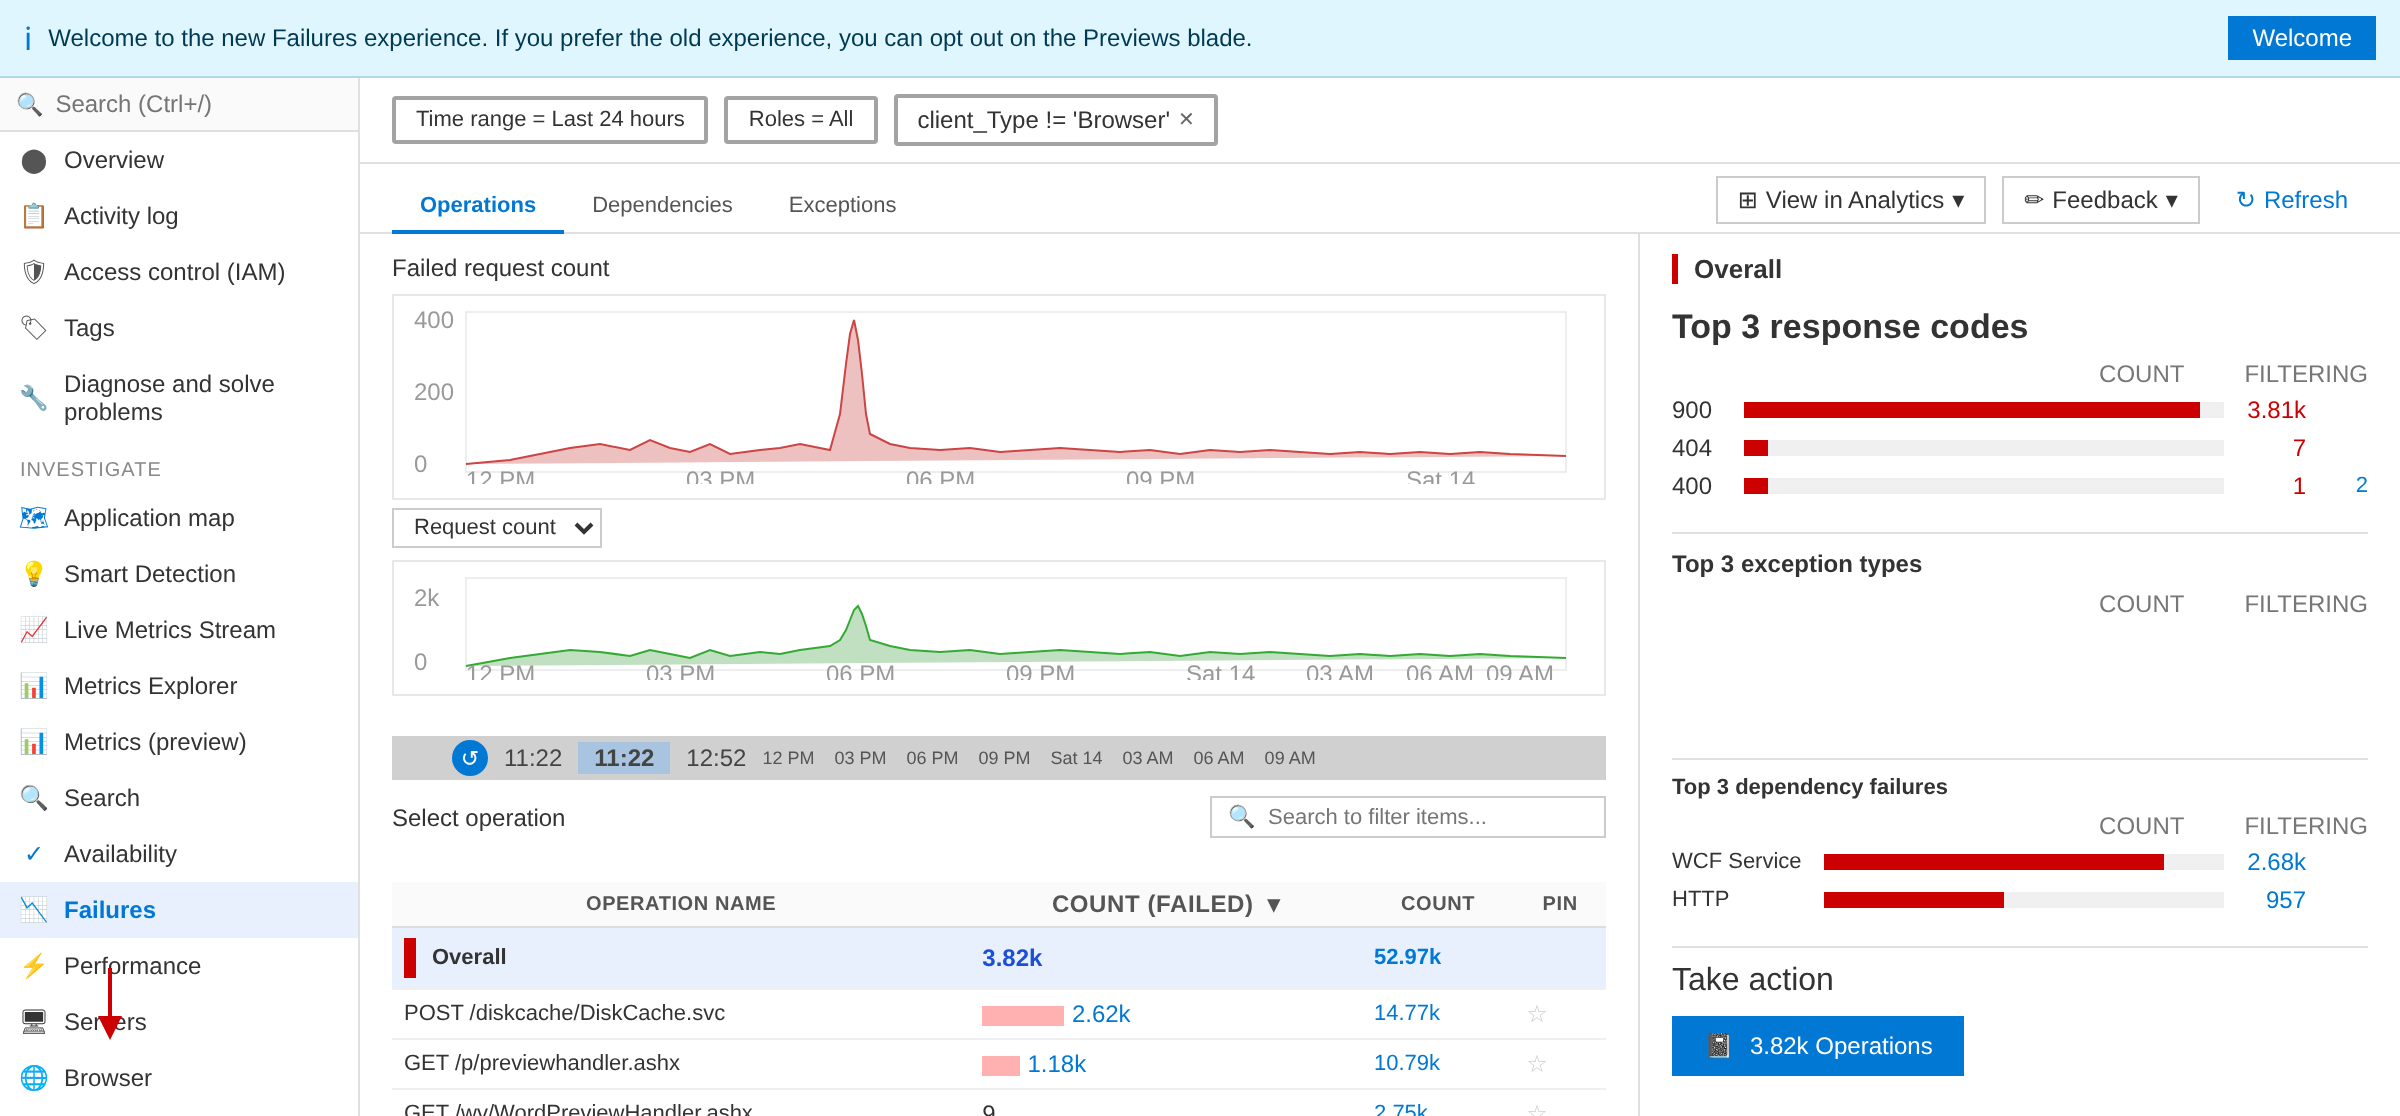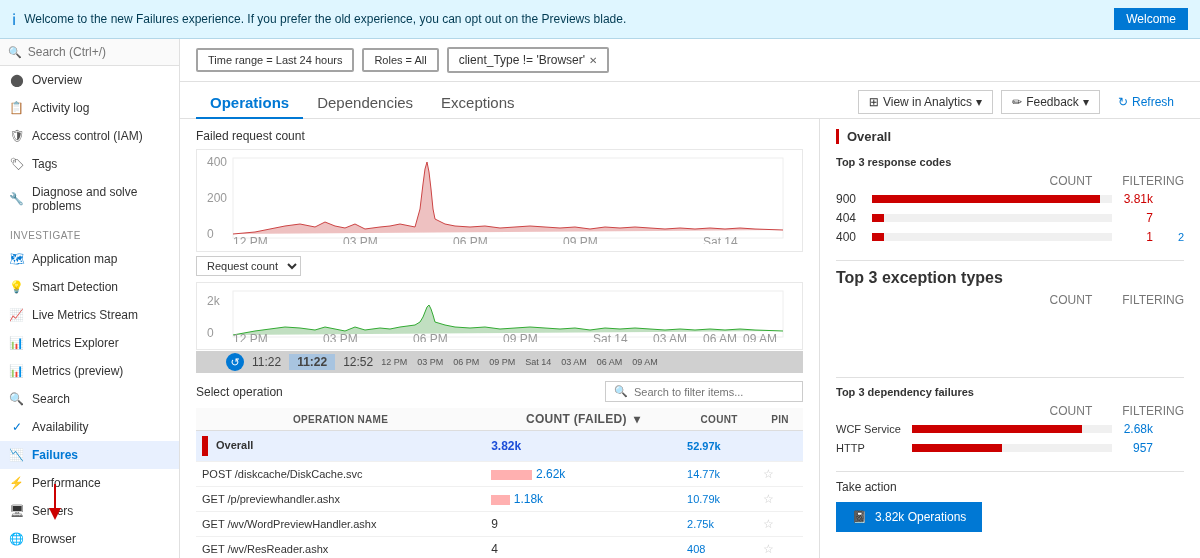--- a/index.html
+++ b/index.html
@@ -108,21 +108,21 @@
       align-items: flex-end;
       justify-content: space-between;
       border-bottom: 1px solid #e0e0e0;
       flex-shrink: 0;
       background: #fff;
     }
     .tabs { display: flex; gap: 0; }
     .tab {
       padding: 6px 14px;
       cursor: pointer;
-      font-size: 15px;
+      font-size: 11px;
       color: #555;
       border-bottom: 2px solid transparent;
       margin-bottom: -1px;
     }
     .tab.active { color: #0078d4; border-bottom: 2px solid #0078d4; font-weight: 600; }
     .toolbar-right { display: flex; gap: 8px; align-items: center; padding-bottom: 4px; }
     .toolbar-btn {
       display: flex; align-items: center; gap: 4px;
       border: 1px solid #ccc; background: #fff;
       padding: 4px 10px; font-size: 12px; cursor: pointer; color: #333;
@@ -139,21 +139,21 @@
 
     
     .section-title { font-size: 12px; color: #333; margin-bottom: 6px; font-weight: 500; }
     .chart-svg { width: 100%; }
 
     
     .timeline-controls { display: flex; align-items: center; gap: 6px; margin-bottom: 6px; }
     .timeline-select { border: 1px solid #ccc; padding: 2px 6px; font-size: 11px; color: #333; background: #fff; cursor: pointer; }
 
     
-    .select-op-header { display: flex; align-items: center; justify-content: space-between; margin-bottom: 6px; }
+    .select-op-header { display: flex; align-items: center; justify-content: space-between; margin-bottom: 22px; }
     .select-op-title { font-size: 12px; color: #333; font-weight: 500; }
     .search-filter { display: flex; align-items: center; border: 1px solid #ccc; padding: 3px 8px; background: #fff; gap: 6px; }
     .search-filter input { border: none; outline: none; font-size: 11px; color: #999; width: 160px; }
 
     
     .ops-table { width: 100%; border-collapse: collapse; }
     .ops-table th {
       text-align: center; font-size: 10px; color: #555; font-weight: 600;
       padding: 4px 6px; border-bottom: 1px solid #ddd; background: #fafafa;
       text-transform: uppercase; letter-spacing: 0.3px;
@@ -165,21 +165,21 @@
 
     
     .right-section { margin-bottom: 16px; }
     .resp-row { display: flex; align-items: center; gap: 6px; margin-bottom: 5px; font-size: 11px; }
     .resp-code { width: 30px; color: #333; font-weight: 500; }
     .resp-bar-wrap { flex: 1; height: 8px; background: #f0f0f0; }
     .resp-bar { height: 100%; background: #c00; }
     .resp-count { color: #0078d4; min-width: 35px; text-align: right; }
 
     .take-action { margin-top: 8px; }
-    .take-action-title { font-size: 12px; font-weight: 500; color: #333; margin-bottom: 8px; }
+    .take-action-title { font-size: 16px; font-weight: 500; color: #333; margin-bottom: 8px; }
     .action-btn {
       display: flex; align-items: center; gap: 8px;
       background: #0078d4; color: #fff; border: none; padding: 8px 16px;
       cursor: pointer; font-size: 12px;
     }
 
     
     svg text { font-family: 'Segoe UI', Arial, sans-serif; }
   </style>
 </head>
@@ -347,21 +347,21 @@
             <text x="498" y="92" font-size="8" fill="#999">Sat 14</text>
           </svg>
         </div>
 
         <div class="timeline-controls">
           <select class="timeline-select">
             <option>Request count</option>
           </select>
         </div>
 
-        <div style="border:1px solid #e8e8e8;background:#fff;padding:4px 8px;margin-bottom:1px;">
+        <div style="border:1px solid #e8e8e8;background:#fff;padding:4px 8px;margin-bottom:20px;">
           <svg class="chart-svg" height="55">
             <text x="2" y="18" font-size="9" fill="#999">2k</text>
             <text x="2" y="50" font-size="9" fill="#999">0</text>
             <rect x="28" y="4" width="550" height="46" fill="#fff" stroke="#eee"></rect>
 
             <polyline points="28,48 50,44 65,42 80,40 95,41 110,43 120,40 130,42 140,44 150,40 160,43 175,41 185,42 195,40 210,38 215,35 218,30 220,25 222,20 224,18 226,22 228,28 230,35 240,38 250,40 265,41 280,40 295,42 310,41 325,40 340,41 355,42 370,41 385,43 400,41 415,42 430,41 445,42 460,43 475,42 490,43 505,42 520,43 535,42 550,43 578,44" fill="rgba(50,150,50,0.3)" stroke="#3a3" stroke-width="1"></polyline>
             <text x="28" y="56" font-size="8" fill="#999">12 PM</text>
             <text x="118" y="56" font-size="8" fill="#999">03 PM</text>
             <text x="208" y="56" font-size="8" fill="#999">06 PM</text>
             <text x="298" y="56" font-size="8" fill="#999">09 PM</text>
@@ -443,21 +443,21 @@
         </table>
 
       </div>
 
       <div class="right-panel">
         <div style="border-left:3px solid #c00;padding-left:8px;margin-bottom:12px;">
           <span style="font-size:13px;font-weight:600;color:#333;">Overall</span>
         </div>
 
         <div class="right-section">
-          <div style="font-size:11px;font-weight:600;color:#333;margin-bottom:6px;">Top 3 response codes</div>
+          <div style="font-size:17px;font-weight:600;color:#333;margin-bottom:6px;">Top 3 response codes</div>
           <div style="display:flex;justify-content:space-between;font-size:9px;color:#777;margin-bottom:4px;text-transform:uppercase;">
             <span style="margin-left:auto;margin-right:30px;">COUNT</span>
             <span>FILTERING</span>
           </div>
           <div id="resp-codes-rows">
               <div class="resp-row">
     <span class="resp-code">900</span>
     <div class="resp-bar-wrap">
       <div class="resp-bar" style="width:95%;"></div>
     </div>
@@ -479,21 +479,21 @@
     </div>
     <span class="resp-count" style="color:#c00;">1</span>
     <span style="min-width:25px;text-align:right;color:#0078d4;font-size:11px;">2</span>
   </div>
             </div>
         </div>
 
         <div style="border-top:1px solid #e0e0e0;margin:8px 0;"></div>
 
         <div class="right-section">
-          <div style="font-size:16px;font-weight:600;color:#333;margin-bottom:6px;">Top 3 exception types</div>
+          <div style="font-size:12px;font-weight:600;color:#333;margin-bottom:6px;">Top 3 exception types</div>
           <div style="display:flex;justify-content:space-between;font-size:9px;color:#777;margin-bottom:4px;text-transform:uppercase;">
             <span style="margin-left:auto;margin-right:30px;">COUNT</span>
             <span>FILTERING</span>
           </div>
           <div style="height:50px;"></div>
         </div>
 
         <div style="border-top:1px solid #e0e0e0;margin:8px 0;"></div>
 
         <div class="right-section">

